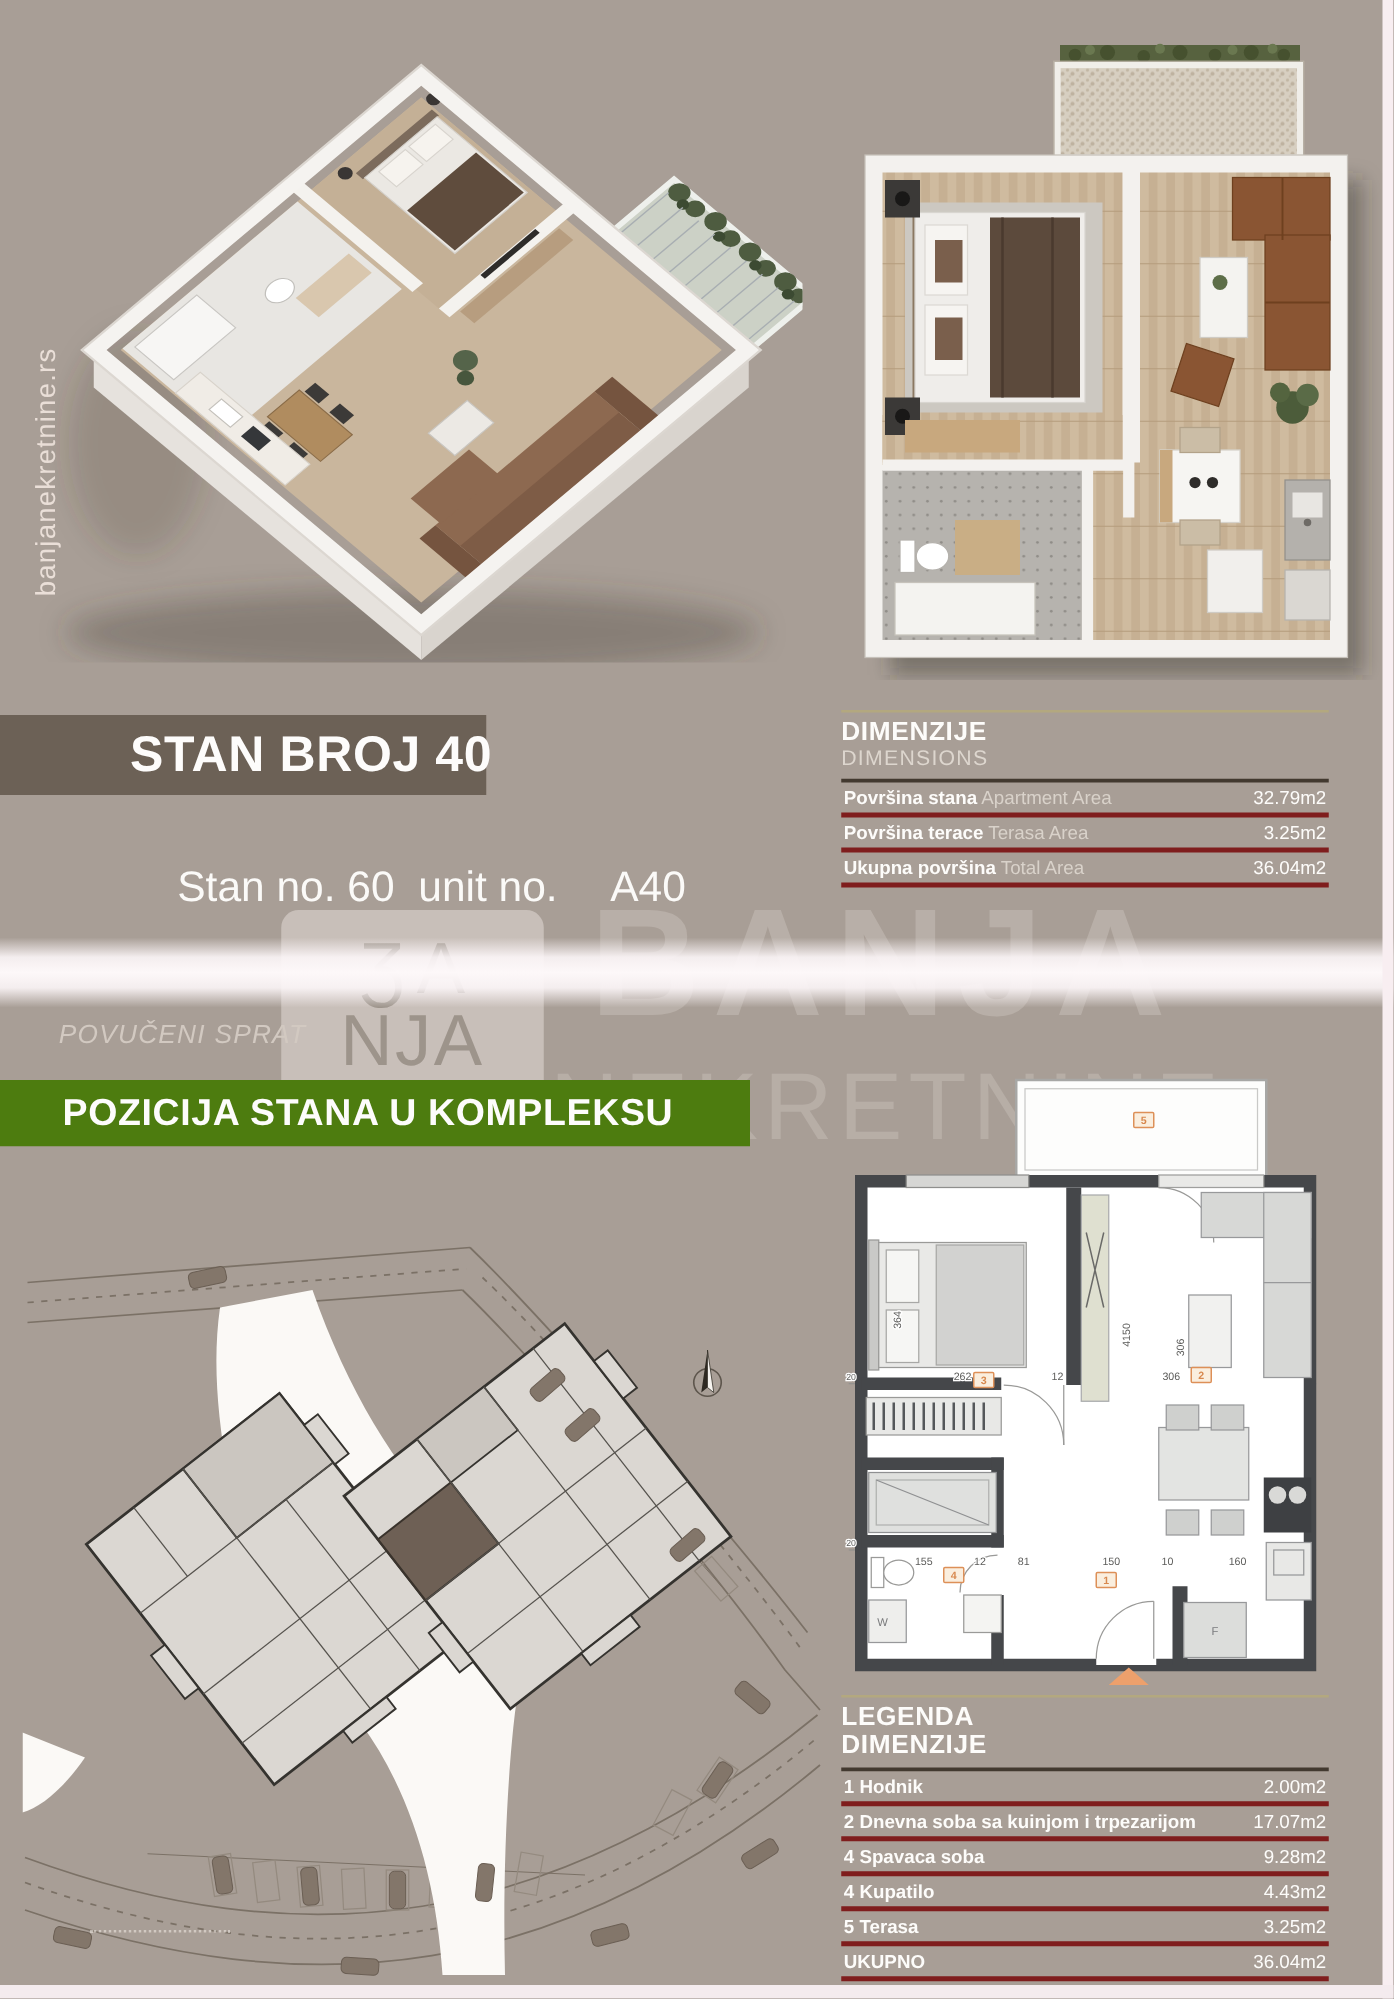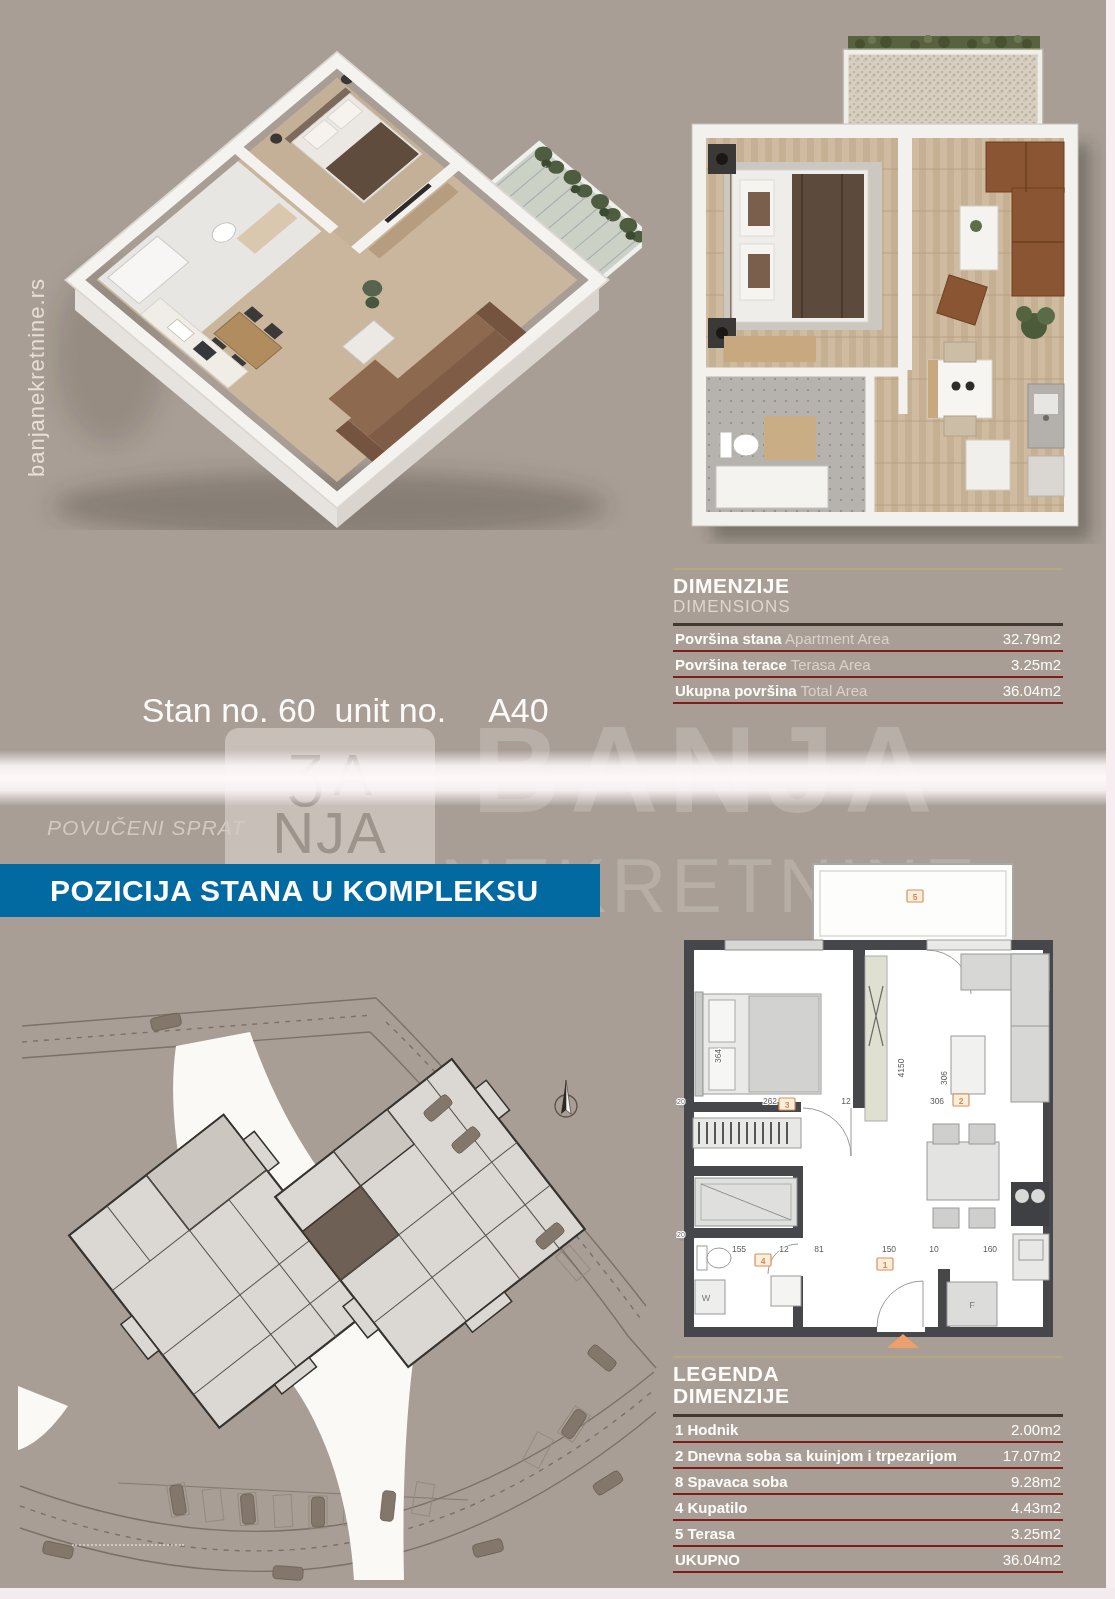--- a/index.html
+++ b/index.html
@@ -16,39 +16,39 @@
   .subtitle{left:104px;top:652px;font-size:34px;color:#fbfaf8;white-space:pre;}
   .subtitle .code{margin-left:42px;}
   
   .card{width:390px;color:#fdfcfa;}
   .khaki{height:2px;background:#b3a87f;}
   .rule-dark{height:3px;background:#42392f;}
   .card-head{text-align:left;padding:5px 2px 7px 0;}
   .card-head .sr{font-size:21px;font-weight:bold;letter-spacing:.5px;line-height:22px;}
   .card-head .en{font-size:17px;color:#ddd6ce;letter-spacing:1px;line-height:19px;}
   .row{display:flex;justify-content:space-between;align-items:center;height:22px;
-       border-bottom:2px solid #7f1d1d;font-size:15px;padding:1px 2px;}
+       border-bottom:4px solid #7f1d1d;font-size:15px;padding:1px 2px;}
   .row .lab b{font-weight:bold;color:#fdfcfa;}
   .row .lab .en{color:#d9d2ca;font-weight:normal;}
   .row .val{color:#fdfcfa;}
   
   .wm-logo{left:225px;top:728px;width:210px;height:154px;background:rgba(219,212,206,.62);
         border-radius:14px;display:flex;flex-direction:column;justify-content:center;
         align-items:center;color:rgba(143,133,124,.75);}
   .wm-logo .l1{font-size:58px;line-height:56px;letter-spacing:10px;margin-left:10px;}
   .wm-logo .l2{font-size:58px;line-height:60px;letter-spacing:2px;}
   .wm-banja{left:472px;top:700px;font-size:122px;font-weight:bold;color:#bdb4ad;
         letter-spacing:10px;opacity:.8;}
   .wm-nekr{left:440px;top:842px;font-size:76px;color:#bbb2ab;letter-spacing:5px;opacity:.8;}
   
   .band{left:0;top:750px;width:100%;height:56px;
         background:linear-gradient(180deg,rgba(250,240,243,0) 0%,rgba(252,246,248,.9) 28%,
         #fdf8f9 50%,rgba(252,246,248,.9) 72%,rgba(250,240,243,0) 100%);}
   .povuceni{left:47px;top:816px;font-size:21px;color:#d2c9c1;letter-spacing:1px;font-style:italic;}
-  .pozicija-bar{left:0;top:864px;width:600px;height:53px;background:#0369a1;}
+  .pozicija-bar{left:0;top:864px;width:600px;height:53px;background:#4d7c0f;}
   .pozicija-bar span{display:block;padding-left:50px;line-height:53px;font-size:30px;
         font-weight:bold;color:#fdfcfb;letter-spacing:.5px;}
   
   .strip-right{right:0;top:0;width:9px;height:100%;background:#f8eef1;}
   .strip-bottom{left:0;bottom:0;width:100%;height:11px;background:#f4ebee;}
   .micro{left:72px;top:1544px;width:112px;border-top:2px dotted rgba(242,236,231,.55);}
   svg text{font-family:"Liberation Sans",sans-serif;}
   .dimtxt{font-size:8.5px;fill:#5d5d5b;paint-order:stroke;stroke:#ffffff;stroke-width:2px;}
   .marker rect{fill:#faeede;stroke:#dd9058;stroke-width:1.2px;}
   .marker text{font-size:8.5px;font-weight:bold;fill:#d8894f;paint-order:stroke;stroke:none;}
@@ -265,20 +265,23 @@
     </g>
 
     <g stroke="#f3f1ee" stroke-width="9">
       <line x1="243" y1="116" x2="243" y2="350"></line>
       <line x1="46" y1="350" x2="243" y2="350"></line>
       <line x1="210" y1="352" x2="210" y2="490"></line>
       <line x1="243" y1="350" x2="243" y2="392"></line>
     </g>
   </svg>
 
+  <div class="abs title-bar">
+    <span>STAN BROJ 40</span>
+  </div>
   <div class="abs subtitle">
     <span>Stan no. 60  unit no.</span><span class="code">A40</span>
   </div>
 
   <div class="abs card" style="left:673px;top:558px;">
     <div class="khaki" style="margin-top:10px"></div>
     <div class="card-head">
       <div class="sr">DIMENZIJE</div>
       <div class="en">DIMENSIONS</div>
     </div>
@@ -612,21 +615,21 @@
     <div class="rule-dark"></div>
     <div class="row">
       <span class="lab"><b>1 Hodnik</b></span>
       <span class="val">2.00m2</span>
     </div>
     <div class="row">
       <span class="lab"><b>2 Dnevna soba sa kuinjom i trpezarijom</b></span>
       <span class="val">17.07m2</span>
     </div>
     <div class="row">
-      <span class="lab"><b>8 Spavaca soba</b></span>
+      <span class="lab"><b>4 Spavaca soba</b></span>
       <span class="val">9.28m2</span>
     </div>
     <div class="row">
       <span class="lab"><b>4 Kupatilo</b></span>
       <span class="val">4.43m2</span>
     </div>
     <div class="row">
       <span class="lab"><b>5 Terasa</b></span>
       <span class="val">3.25m2</span>
     </div>

